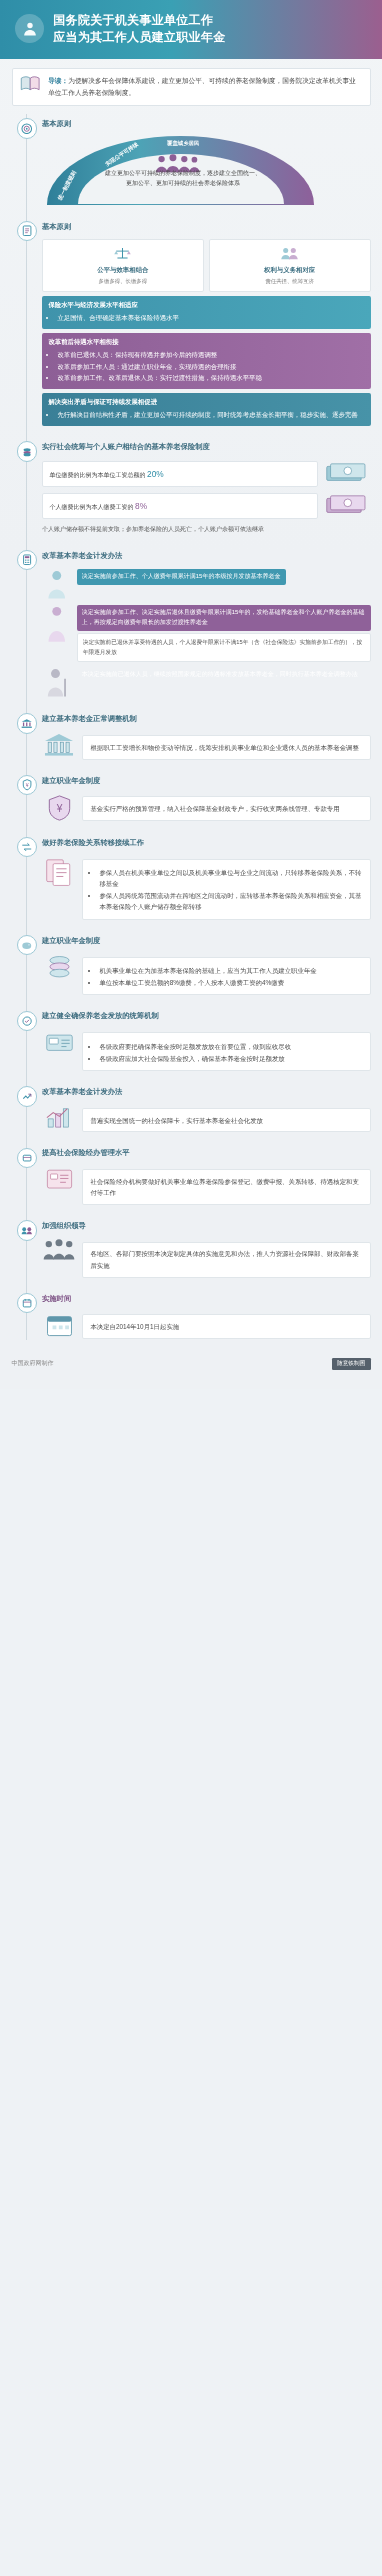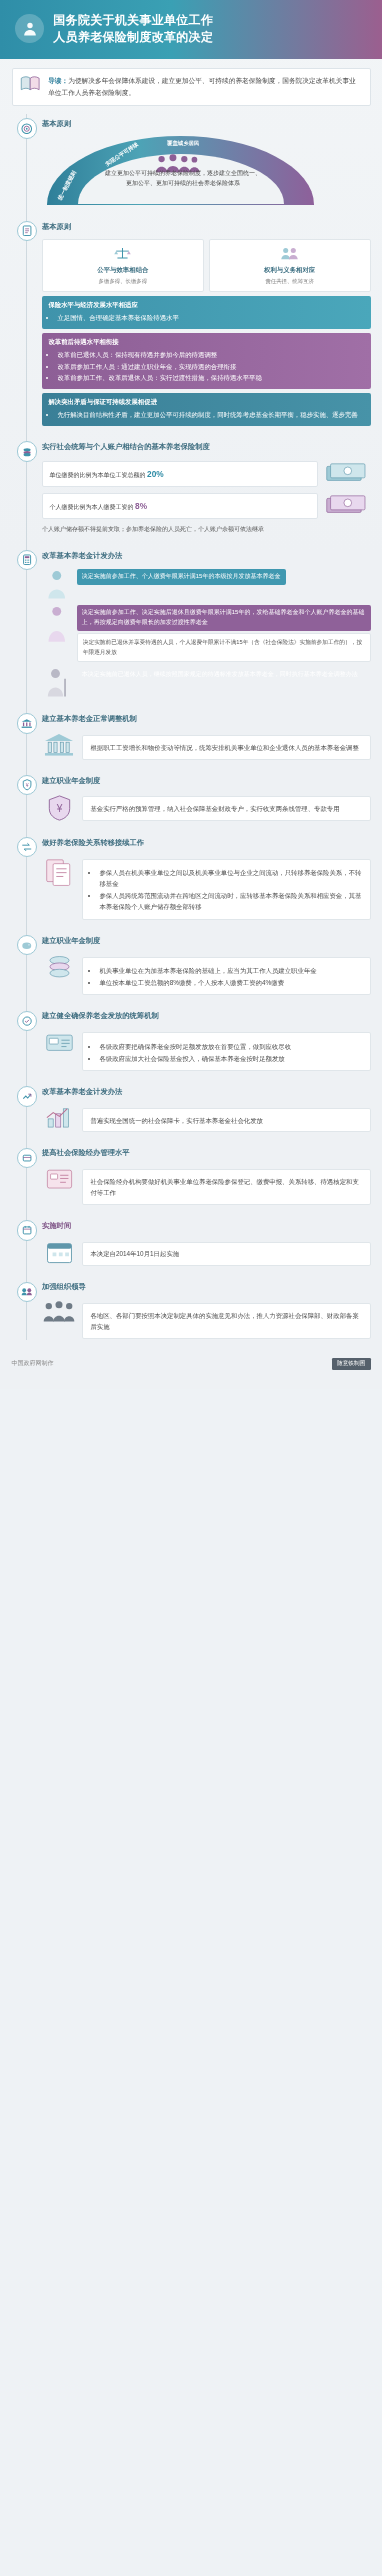--- a/index.html
+++ b/index.html
@@ -183,21 +183,21 @@
   }
   .rate-box {
     flex: 1;
     background: #fff;
     border: 0.6px solid #dfe5ea;
     border-radius: 1.9px;
     padding: 5.1px 6.4px;
     font-size: 6px;
     line-height: 1.7;
   }
-  .rate-box .pct { color: #2f8ca6; font-weight: bold; font-size: 8.3px; }
+  .rate-box .pct { color: #2f8ca6; font-weight: normal; font-size: 8.3px; }
   .rate-box .pct.v { color: #8d5f96; }
   .money { flex: 0 0 47px; }
   .note { font-size: 6px; color: #555; line-height: 1.8; margin-top: 4.5px; }
 
   
   .pm-row { display: flex; gap: 5.7px; align-items: flex-start; margin-top: 5.1px; }
   .pm-ico { flex: 0 0 29px; display:flex; justify-content:center; }
   .pm-body { flex: 1; }
   .pm-chip {
     display: inline-block;
@@ -250,21 +250,21 @@
 
   <div class="header">
     <div class="header-badge">
       <svg width="18" height="18" viewBox="0 0 28 28">
         <circle cx="14" cy="8.5" r="4.2" fill="#ffffff" opacity="0.95"></circle>
         <path d="M5 24c0-5.2 4-8.5 9-8.5s9 3.3 9 8.5z" fill="#ffffff" opacity="0.95"></path>
       </svg>
     </div>
     <div>
       <div class="header-title">国务院关于机关事业单位工作</div>
-      <div class="header-title">人员养老保险制度改革的决定</div>
+      <div class="header-title">应当为其工作人员建立职业年金</div>
     </div>
   </div>
 
   <div class="lead">
     <div class="lead-icon">
       <svg width="20.4" height="16.6" viewBox="0 0 32 26">
         <path d="M2 5c5-3 10-3 14 0v18c-4-3-9-3-14 0z" fill="#d9e7ec" stroke="#5f97ab" stroke-width="1.2"></path>
         <path d="M30 5c-5-3-10-3-14 0v18c4-3 9-3 14 0z" fill="#f2dce8" stroke="#8d5f96" stroke-width="1.2"></path>
       </svg>
     </div>
@@ -633,43 +633,20 @@
           </svg>
         </div>
         <div class="sec-body">
           <div class="card">社会保险经办机构要做好机关事业单位养老保险参保登记、缴费申报、关系转移、待遇核定和支付等工作</div>
         </div>
       </div>
     </div>
 
     <div class="tl-block">
       <div class="tl-node">
-        <svg width="10.2" height="10.2" viewBox="0 0 16 16">
-          <rect x="2" y="3" width="12" height="11" rx="1.5" fill="none" stroke="#3f93ab" stroke-width="1.5"></rect>
-          <path d="M2 6.5h12" stroke="#8d5f96" stroke-width="1.2"></path>
-          <path d="M5 1.5v3M11 1.5v3" stroke="#3f93ab" stroke-width="1.4"></path>
-        </svg>
-      </div>
-      <div class="tl-head violet">实施时间</div>
-      <div class="sec-row">
-        <div class="sec-ico">
-          <svg width="29" height="27" viewBox="0 0 46 42">
-            <rect x="4" y="7" width="38" height="30" rx="3" fill="#fff" stroke="#5f97ab" stroke-width="1.4"></rect>
-            <rect x="4" y="7" width="38" height="8" rx="3" fill="#5f97ab"></rect>
-            <path d="M12 21h6v6h-6zM22 21h6v6h-6zM32 21h6v6h-6z" fill="#cfe6ec"></path>
-          </svg>
-        </div>
-        <div class="sec-body">
-          <div class="card">本决定自2014年10月1日起实施</div>
-        </div>
-      </div>
-    </div>
-
-    <div class="tl-block">
-      <div class="tl-node">
         <svg width="11.5" height="9" viewBox="0 0 18 14">
           <circle cx="5" cy="5" r="3" fill="#3f93ab"></circle>
             <circle cx="13" cy="5" r="3" fill="#8d5f96"></circle>
           <path d="M1 13c0-2.5 1.8-4.5 4-4.5s4 2 4 4.5z" fill="#3f93ab"></path>
           <path d="M9 13c0-2.5 1.8-4.5 4-4.5s4 2 4 4.5z" fill="#8d5f96"></path>
         </svg>
       </div>
       <div class="tl-head">加强组织领导</div>
       <div class="sec-row">
         <div class="sec-ico">
@@ -683,20 +660,43 @@
                 <path d="M33 32c0-4.5 3.6-8 8-8s8 3.5 8 8z"></path>
             </g>
           </svg>
         </div>
         <div class="sec-body">
           <div class="card">各地区、各部门要按照本决定制定具体的实施意见和办法，推人力资源社会保障部、财政部备案后实施</div>
         </div>
       </div>
     </div>
 
+    <div class="tl-block">
+      <div class="tl-node">
+        <svg width="10.2" height="10.2" viewBox="0 0 16 16">
+          <rect x="2" y="3" width="12" height="11" rx="1.5" fill="none" stroke="#3f93ab" stroke-width="1.5"></rect>
+          <path d="M2 6.5h12" stroke="#8d5f96" stroke-width="1.2"></path>
+          <path d="M5 1.5v3M11 1.5v3" stroke="#3f93ab" stroke-width="1.4"></path>
+        </svg>
+      </div>
+      <div class="tl-head violet">实施时间</div>
+      <div class="sec-row">
+        <div class="sec-ico">
+          <svg width="29" height="27" viewBox="0 0 46 42">
+            <rect x="4" y="7" width="38" height="30" rx="3" fill="#fff" stroke="#5f97ab" stroke-width="1.4"></rect>
+            <rect x="4" y="7" width="38" height="8" rx="3" fill="#5f97ab"></rect>
+            <path d="M12 21h6v6h-6zM22 21h6v6h-6zM32 21h6v6h-6z" fill="#cfe6ec"></path>
+          </svg>
+        </div>
+        <div class="sec-body">
+          <div class="card">本决定自2014年10月1日起实施</div>
+        </div>
+      </div>
+    </div>
+
   </div>
 
   <div class="footer">
     <div>中国政府网制作</div>
     <div class="right">随意铁制图</div>
   </div>
 
 </div>
 
 

